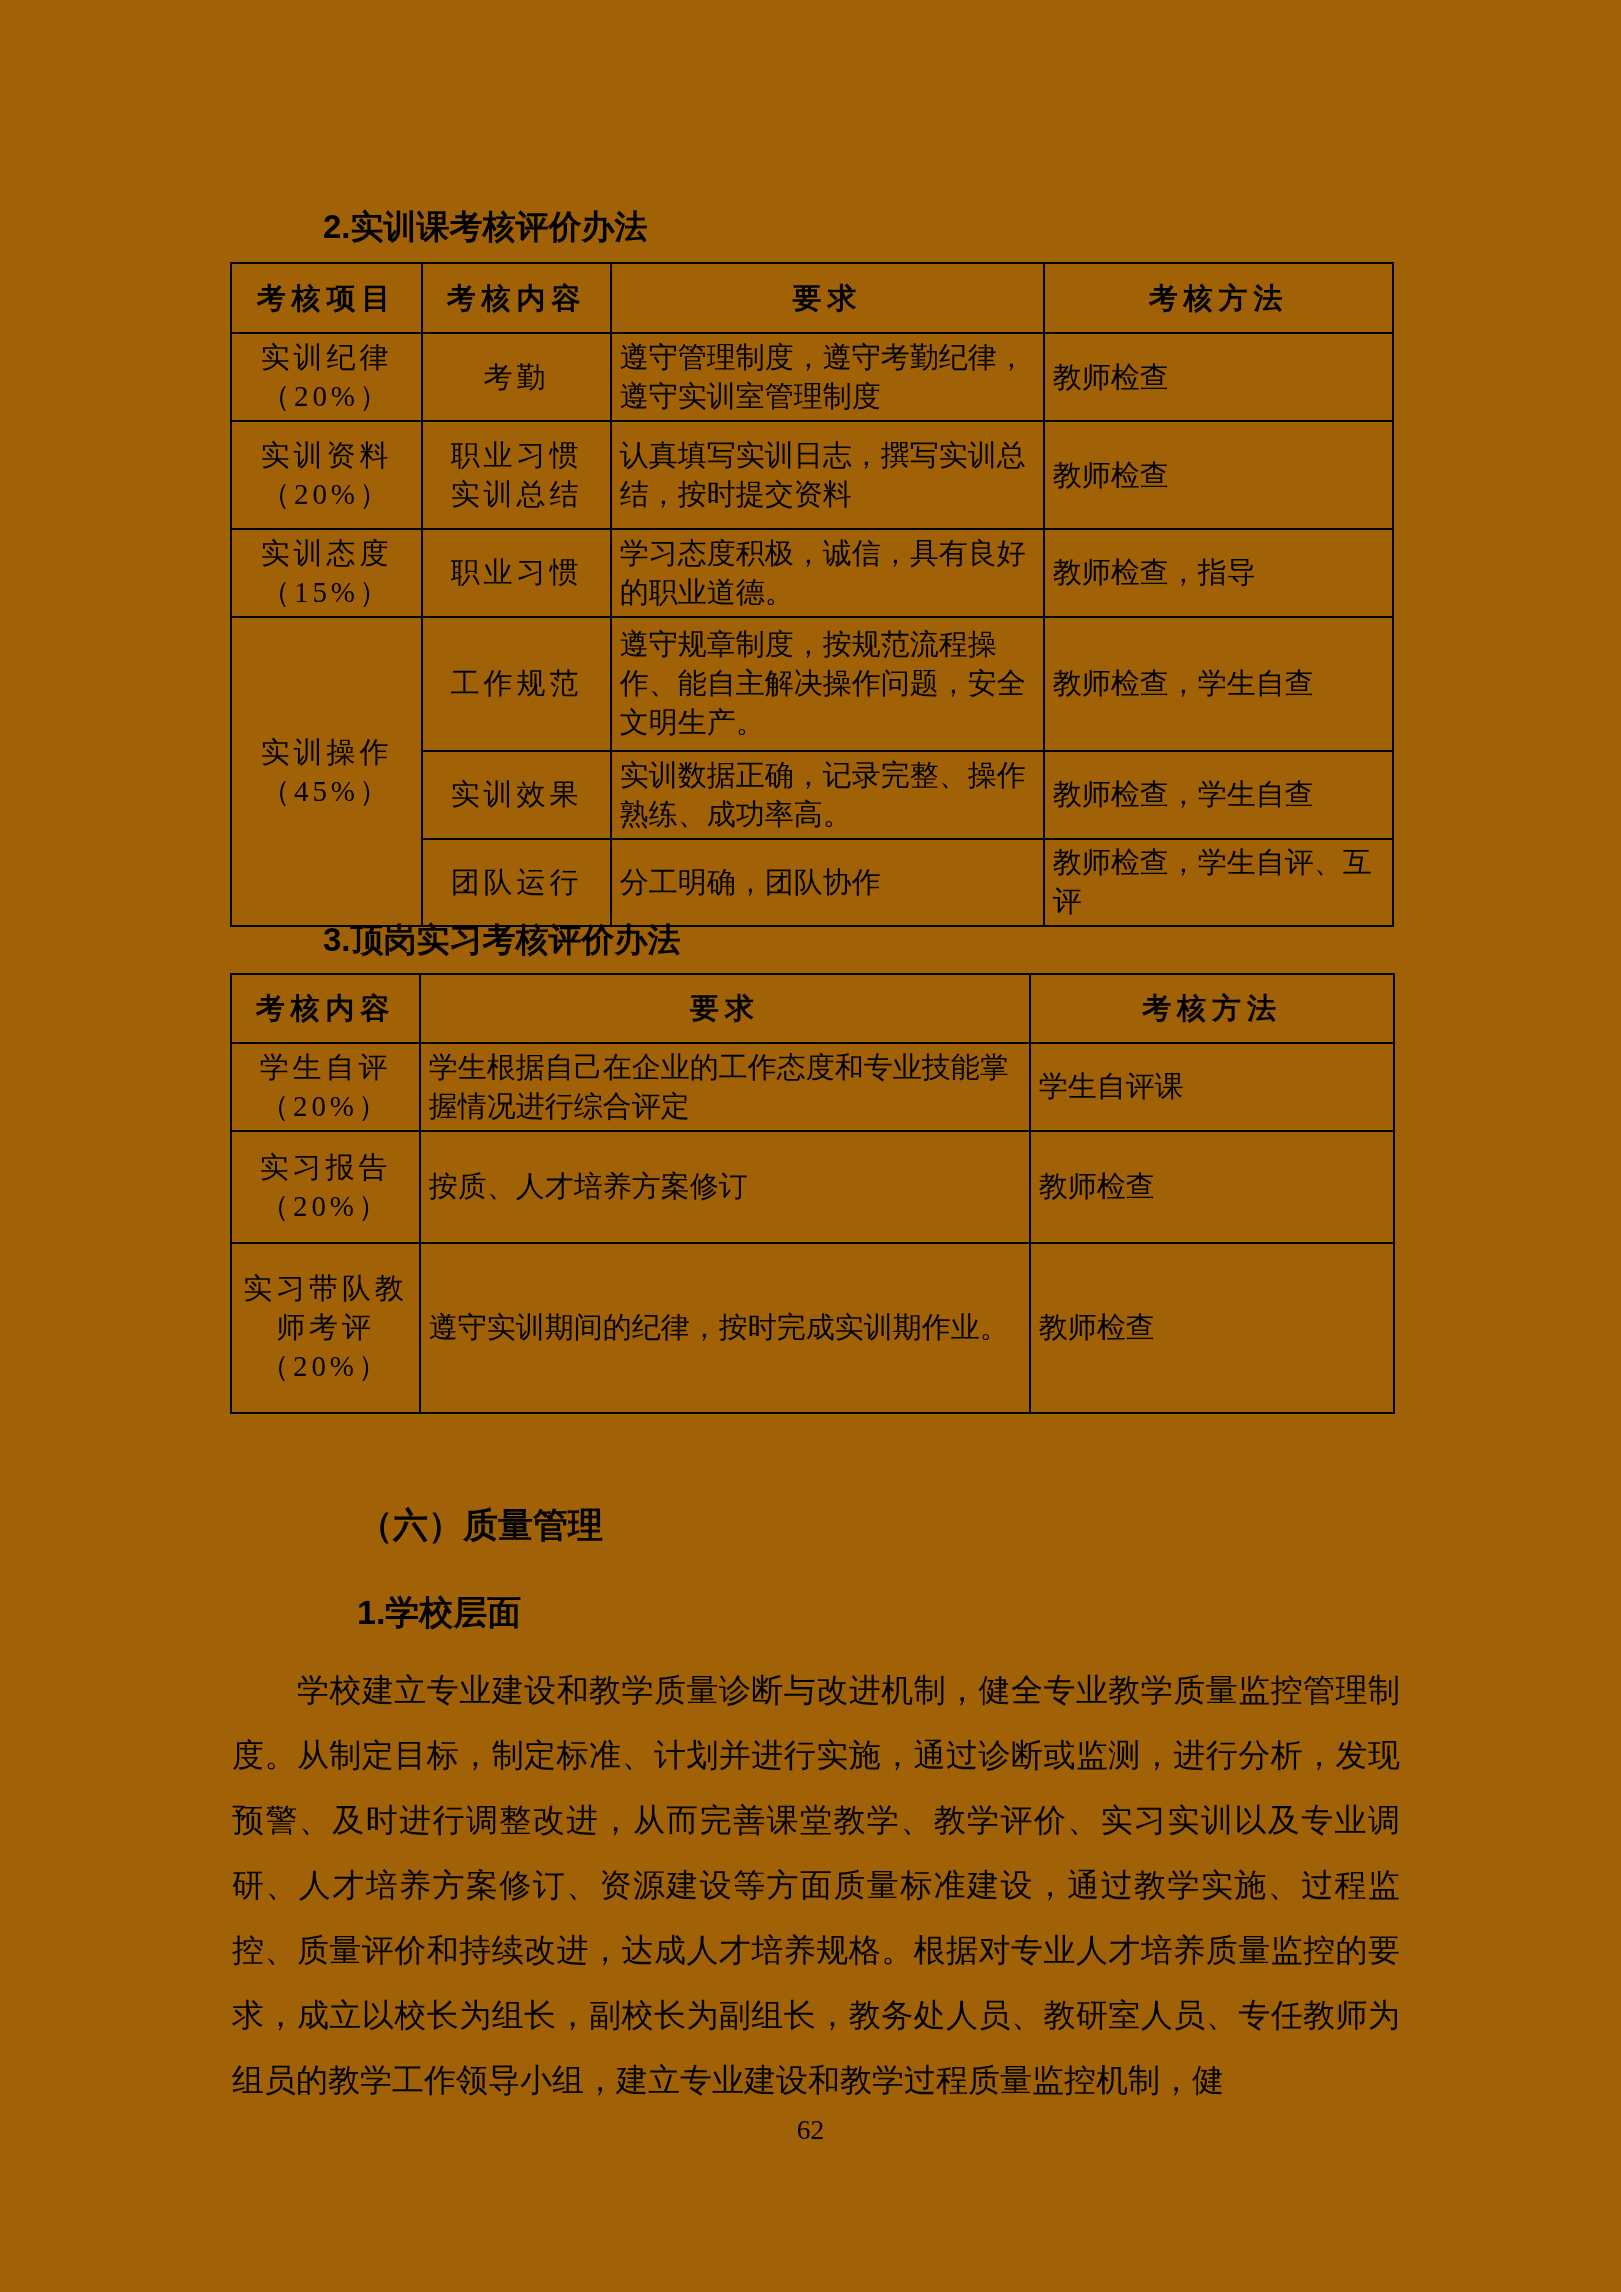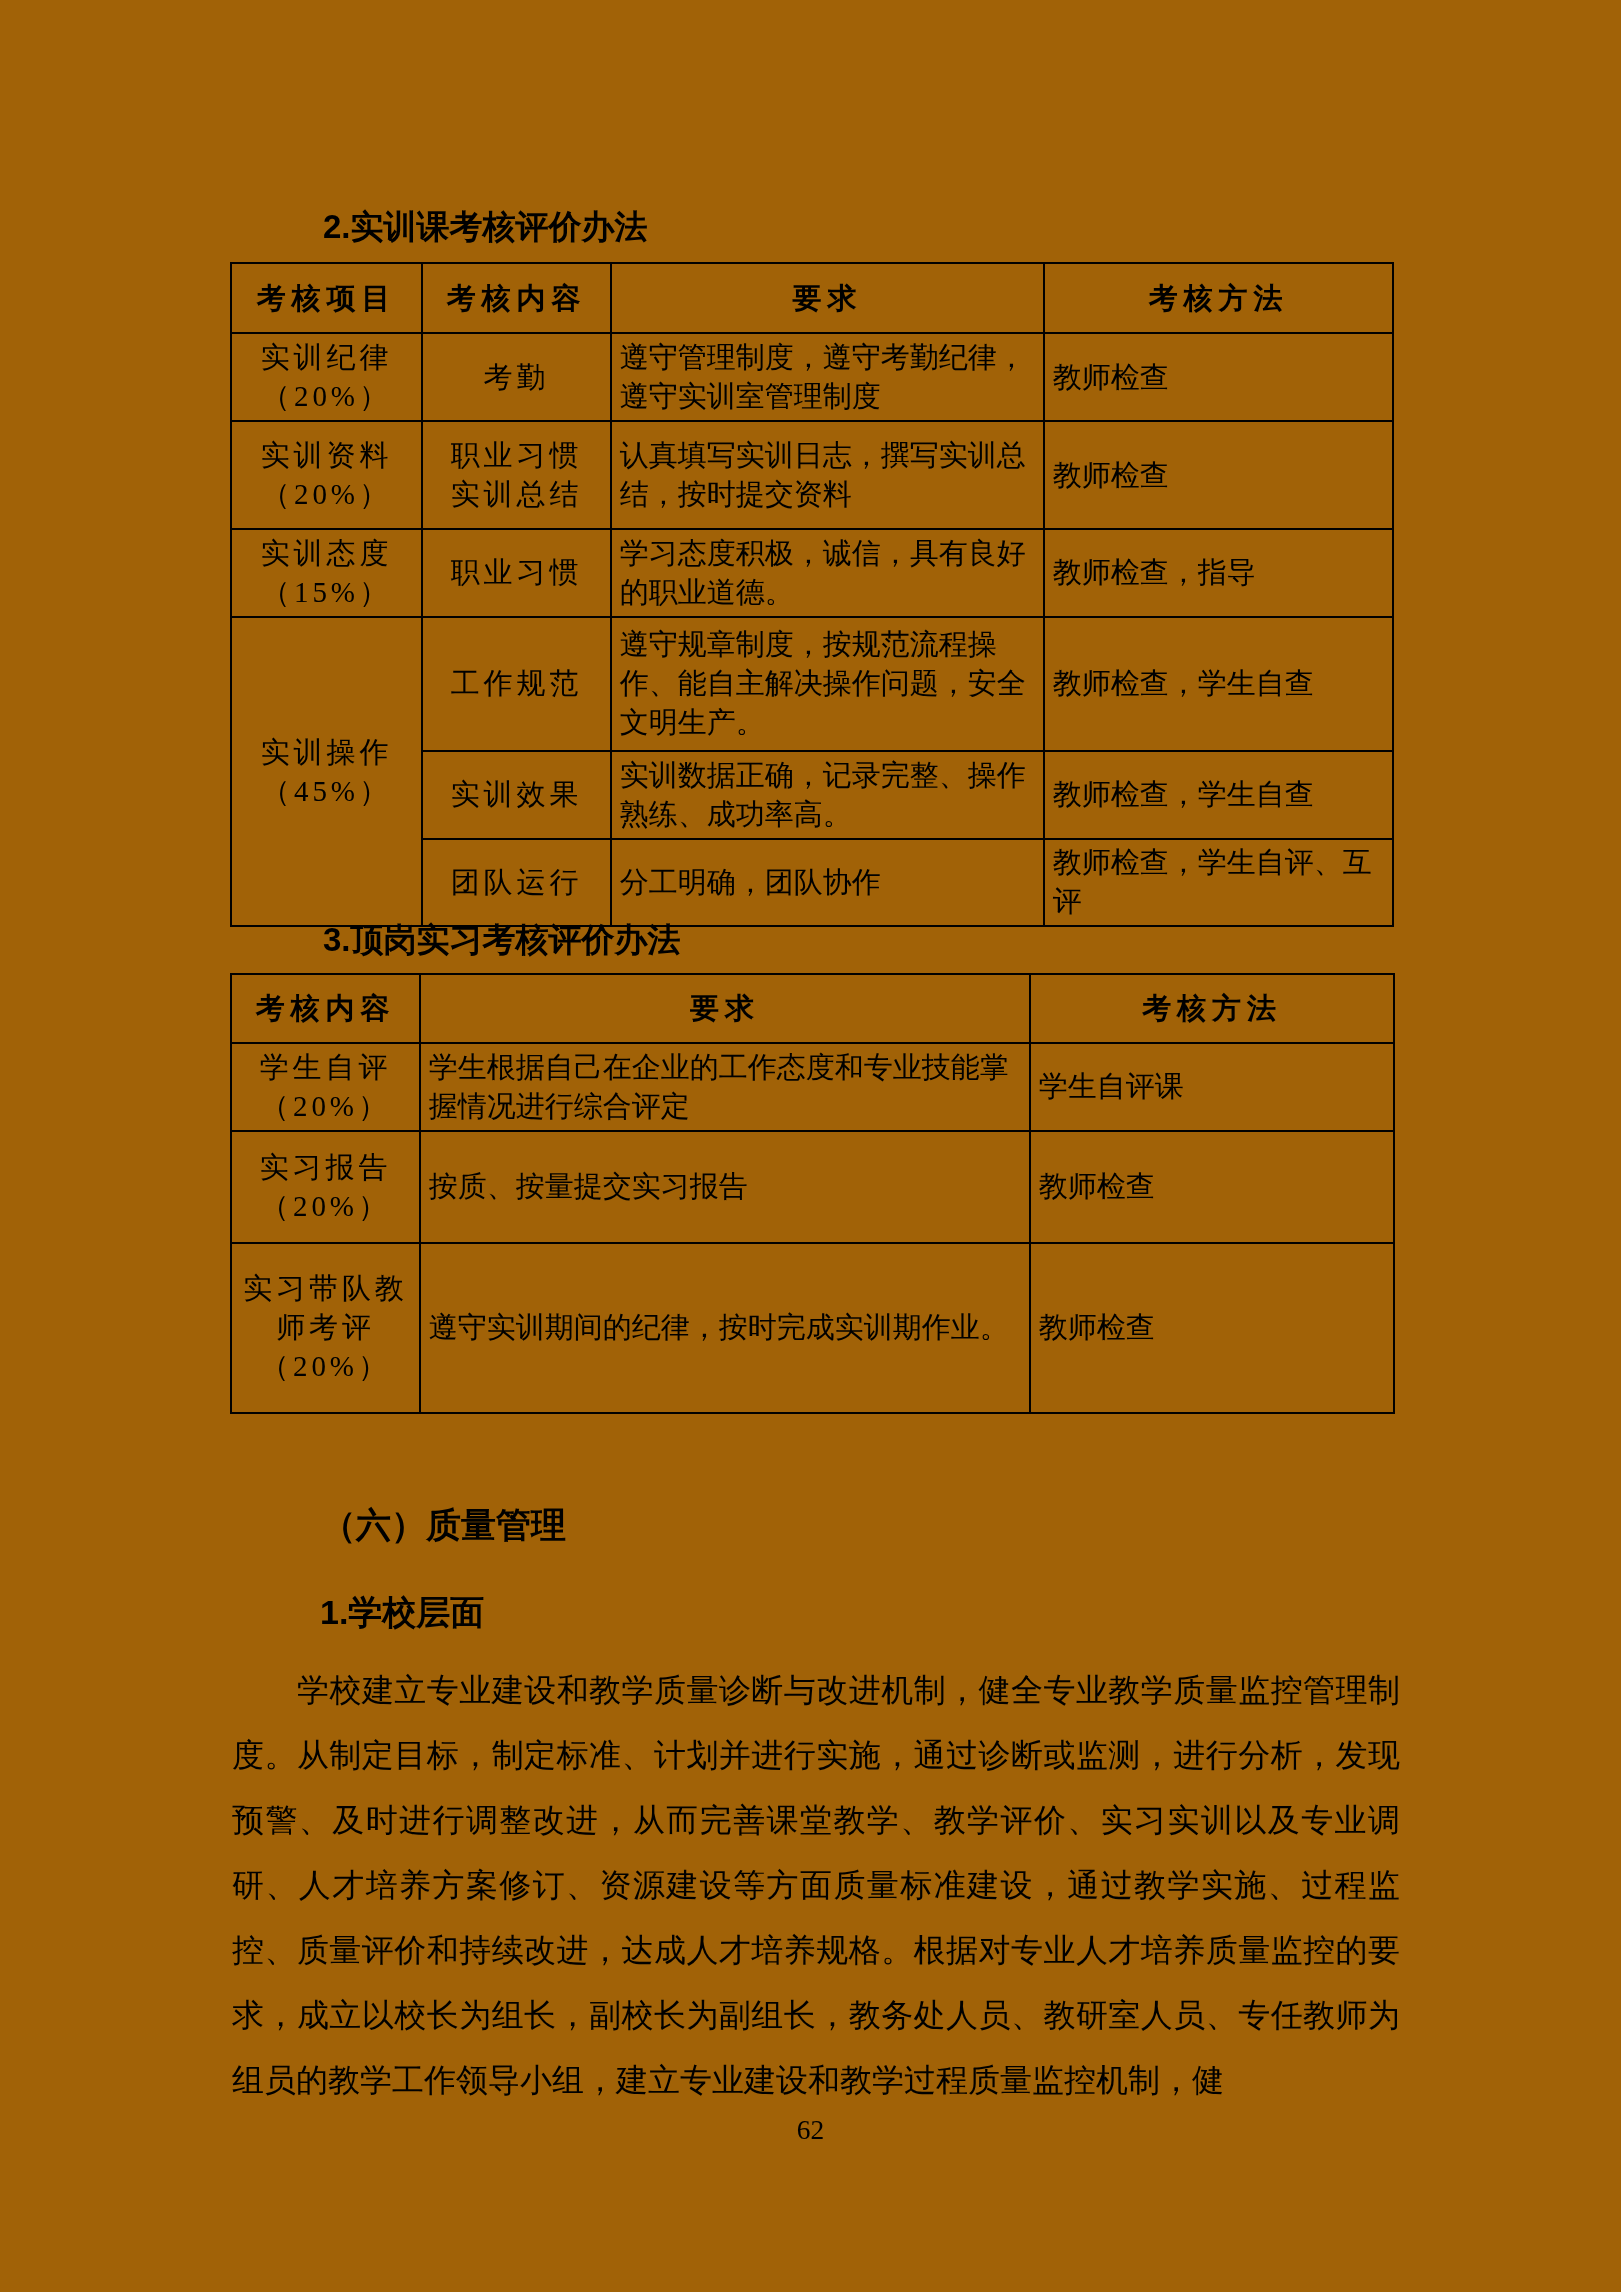--- a/index.html
+++ b/index.html
@@ -56,20 +56,21 @@
     line-height:65px;
     text-align:justify;
     text-indent:65px;
   }
   .heading-l1{
     position:absolute;
     font-family:"Liberation Sans","DejaVu Sans",sans-serif;
     font-weight:bold;
     font-size:35px;
     white-space:nowrap;
+    margin-left:37px;
   }
   .page-number{
     position:absolute;
     top:2115px;left:0;
     width:100%;
     text-align:center;
     font-size:27.4px;
   }
 </style>
 </head>
@@ -151,21 +152,21 @@
     </tr>
     <tr style="height:85px">
       <td class="cell-center">学生自评
 （20%）</td>
       <td class="cell-left">学生根据自己在企业的工作态度和专业技能掌握情况进行综合评定</td>
       <td class="cell-left">学生自评课</td>
     </tr>
     <tr style="height:112px">
       <td class="cell-center">实习报告
 （20%）</td>
-      <td class="cell-left">按质、按量提交实习报告</td>
+      <td class="cell-left">按质、人才培养方案修订</td>
       <td class="cell-left">教师检查</td>
     </tr>
     <tr style="height:170px">
       <td class="cell-center">实习带队教
 师考评
 （20%）</td>
       <td class="cell-left">遵守实训期间的纪律，按时完成实训期作业。</td>
       <td class="cell-left">教师检查</td>
     </tr>
   </tbody>

